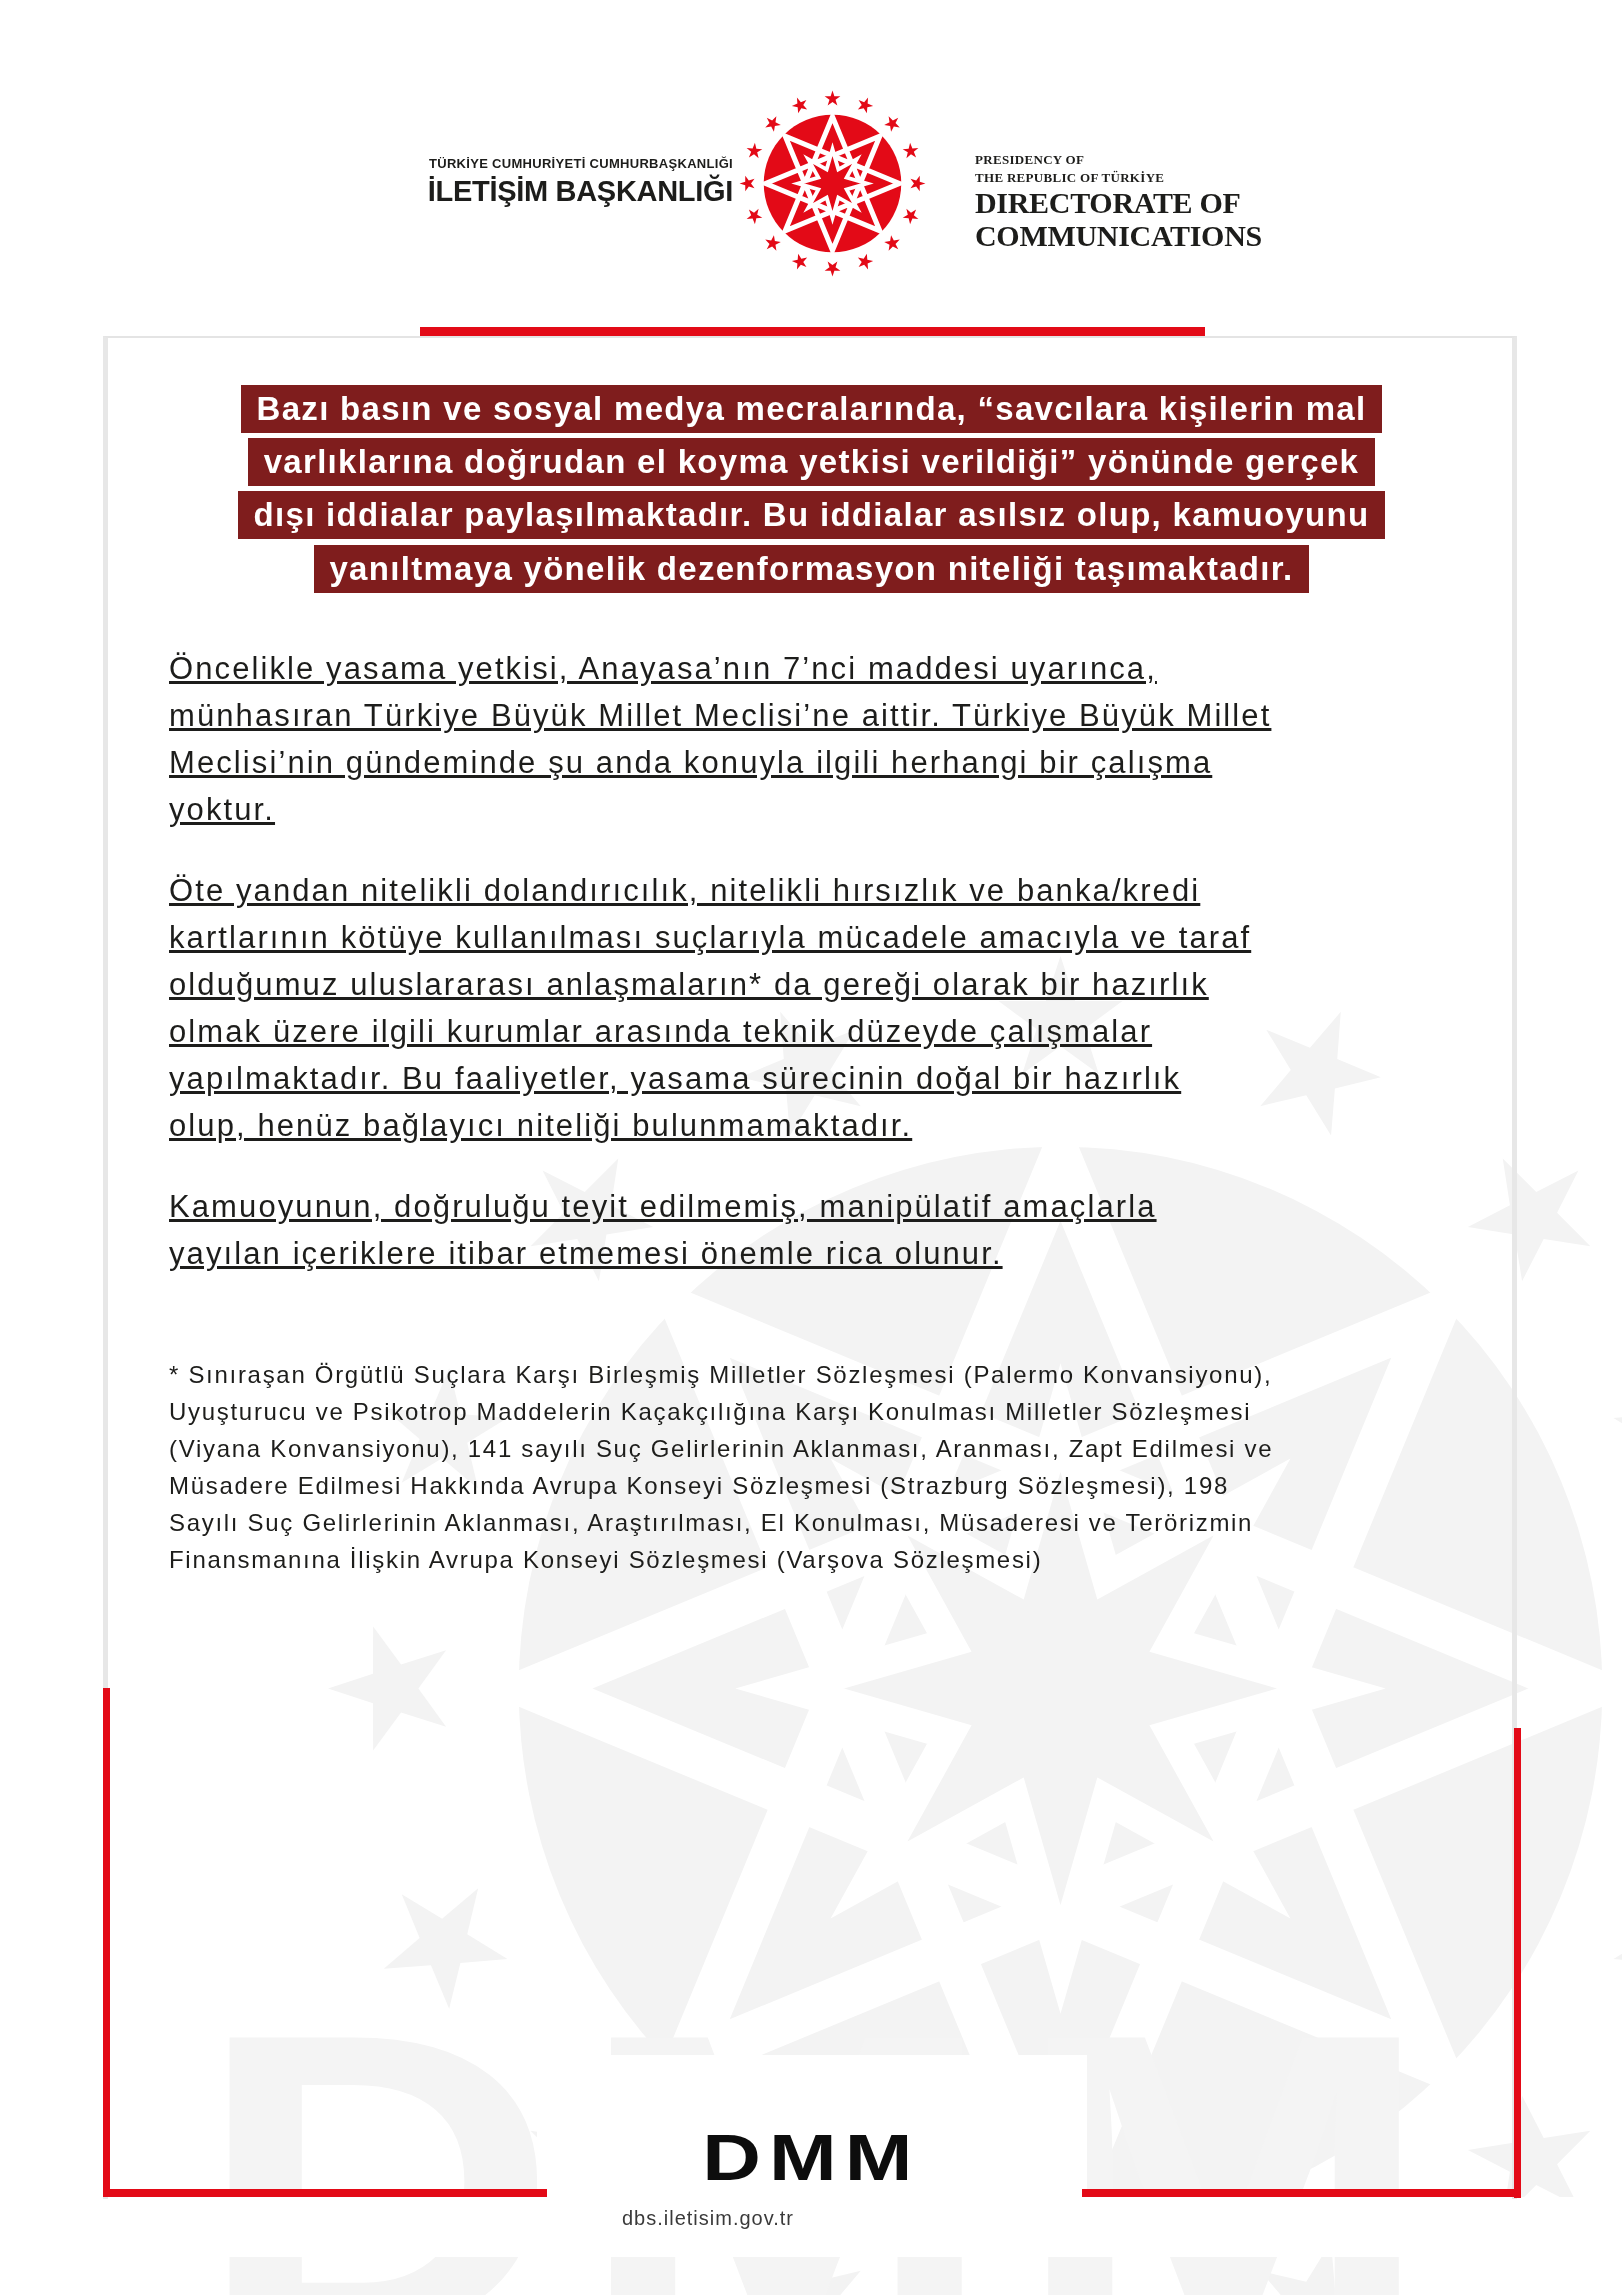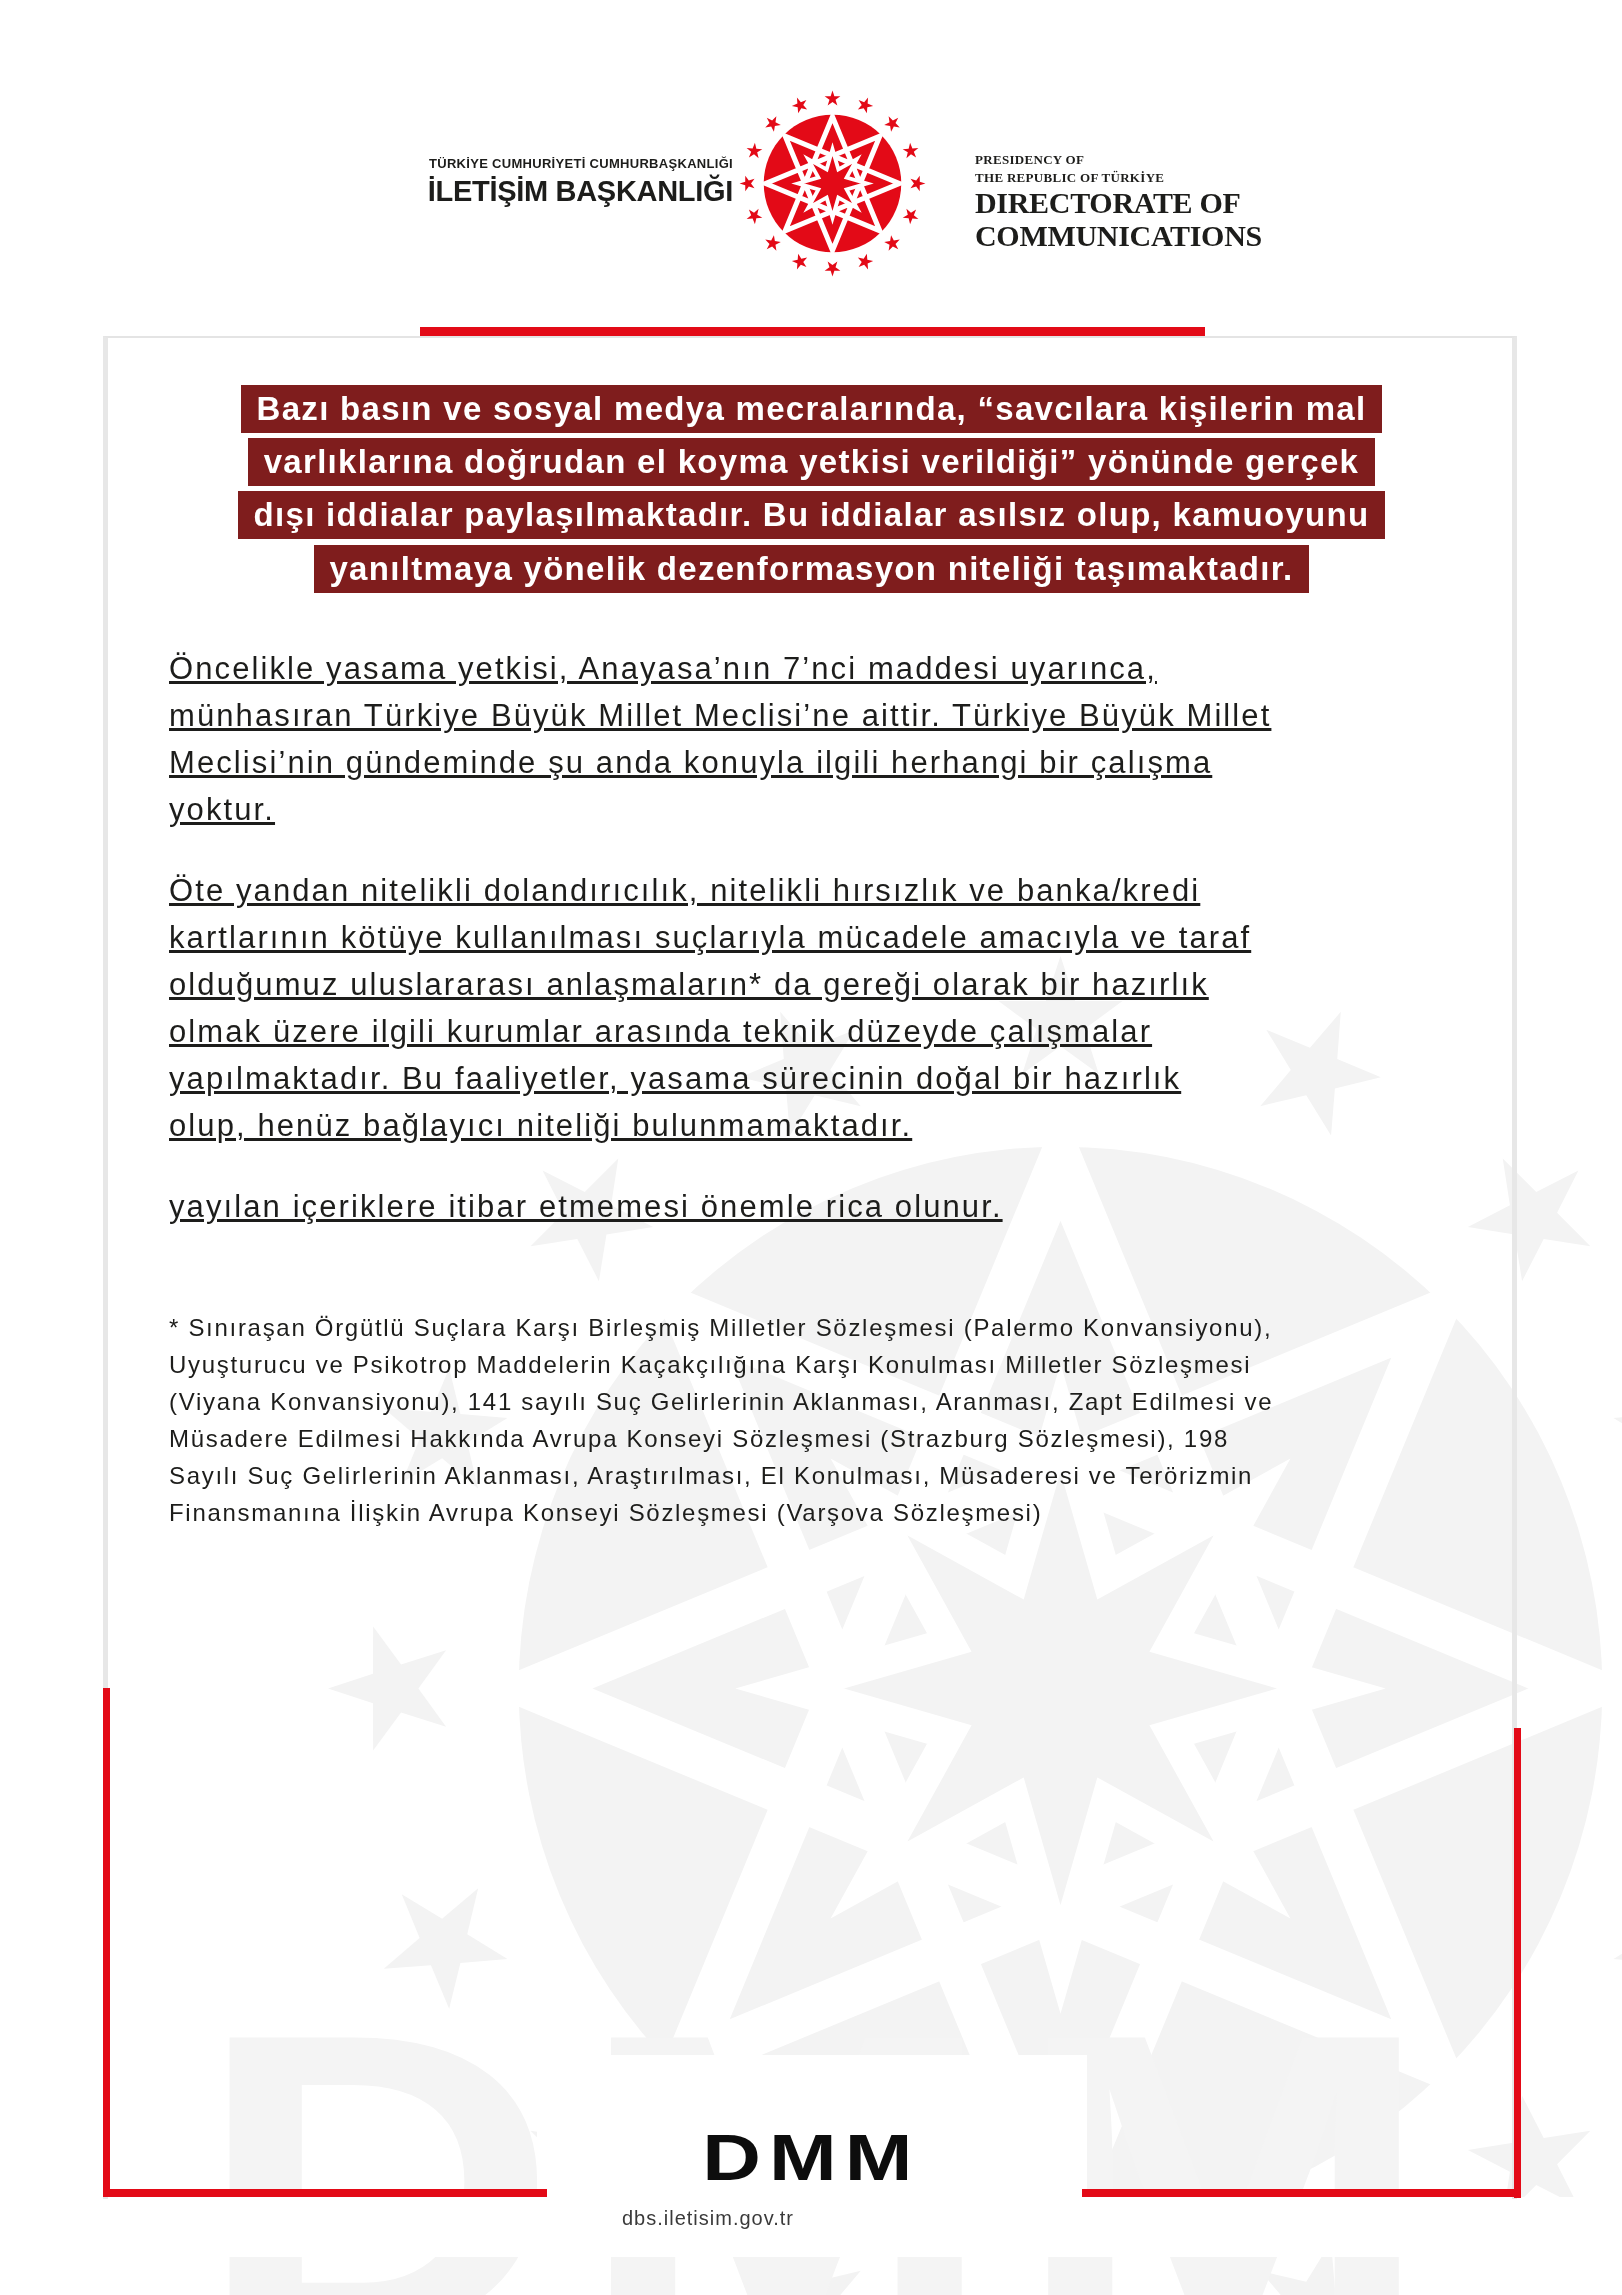--- a/index.html
+++ b/index.html
@@ -151,20 +151,21 @@
     </div>
     <div class="para p2">
       <div class="bline">Öte yandan nitelikli dolandırıcılık, nitelikli hırsızlık ve banka/kredi</div>
       <div class="bline">kartlarının kötüye kullanılması suçlarıyla mücadele amacıyla ve taraf</div>
       <div class="bline">olduğumuz uluslararası anlaşmaların* da gereği olarak bir hazırlık</div>
       <div class="bline">olmak üzere ilgili kurumlar arasında teknik düzeyde çalışmalar</div>
       <div class="bline">yapılmaktadır. Bu faaliyetler, yasama sürecinin doğal bir hazırlık</div>
       <div class="bline">olup, henüz bağlayıcı niteliği bulunmamaktadır.</div>
     </div>
     <div class="para p3">
+      <div class="bline">Kamuoyunun, doğruluğu teyit edilmemiş, manipülatif amaçlarla</div>
       <div class="bline">yayılan içeriklere itibar etmemesi önemle rica olunur.</div>
     </div>
     <div class="footnote">
       <div class="fline">* Sınıraşan Örgütlü Suçlara Karşı Birleşmiş Milletler Sözleşmesi (Palermo Konvansiyonu),</div>
       <div class="fline">Uyuşturucu ve Psikotrop Maddelerin Kaçakçılığına Karşı Konulması Milletler Sözleşmesi</div>
       <div class="fline">(Viyana Konvansiyonu), 141 sayılı Suç Gelirlerinin Aklanması, Aranması, Zapt Edilmesi ve</div>
       <div class="fline">Müsadere Edilmesi Hakkında Avrupa Konseyi Sözleşmesi (Strazburg Sözleşmesi), 198</div>
       <div class="fline">Sayılı Suç Gelirlerinin Aklanması, Araştırılması, El Konulması, Müsaderesi ve Terörizmin</div>
       <div class="fline">Finansmanına İlişkin Avrupa Konseyi Sözleşmesi (Varşova Sözleşmesi)</div>
     </div>

